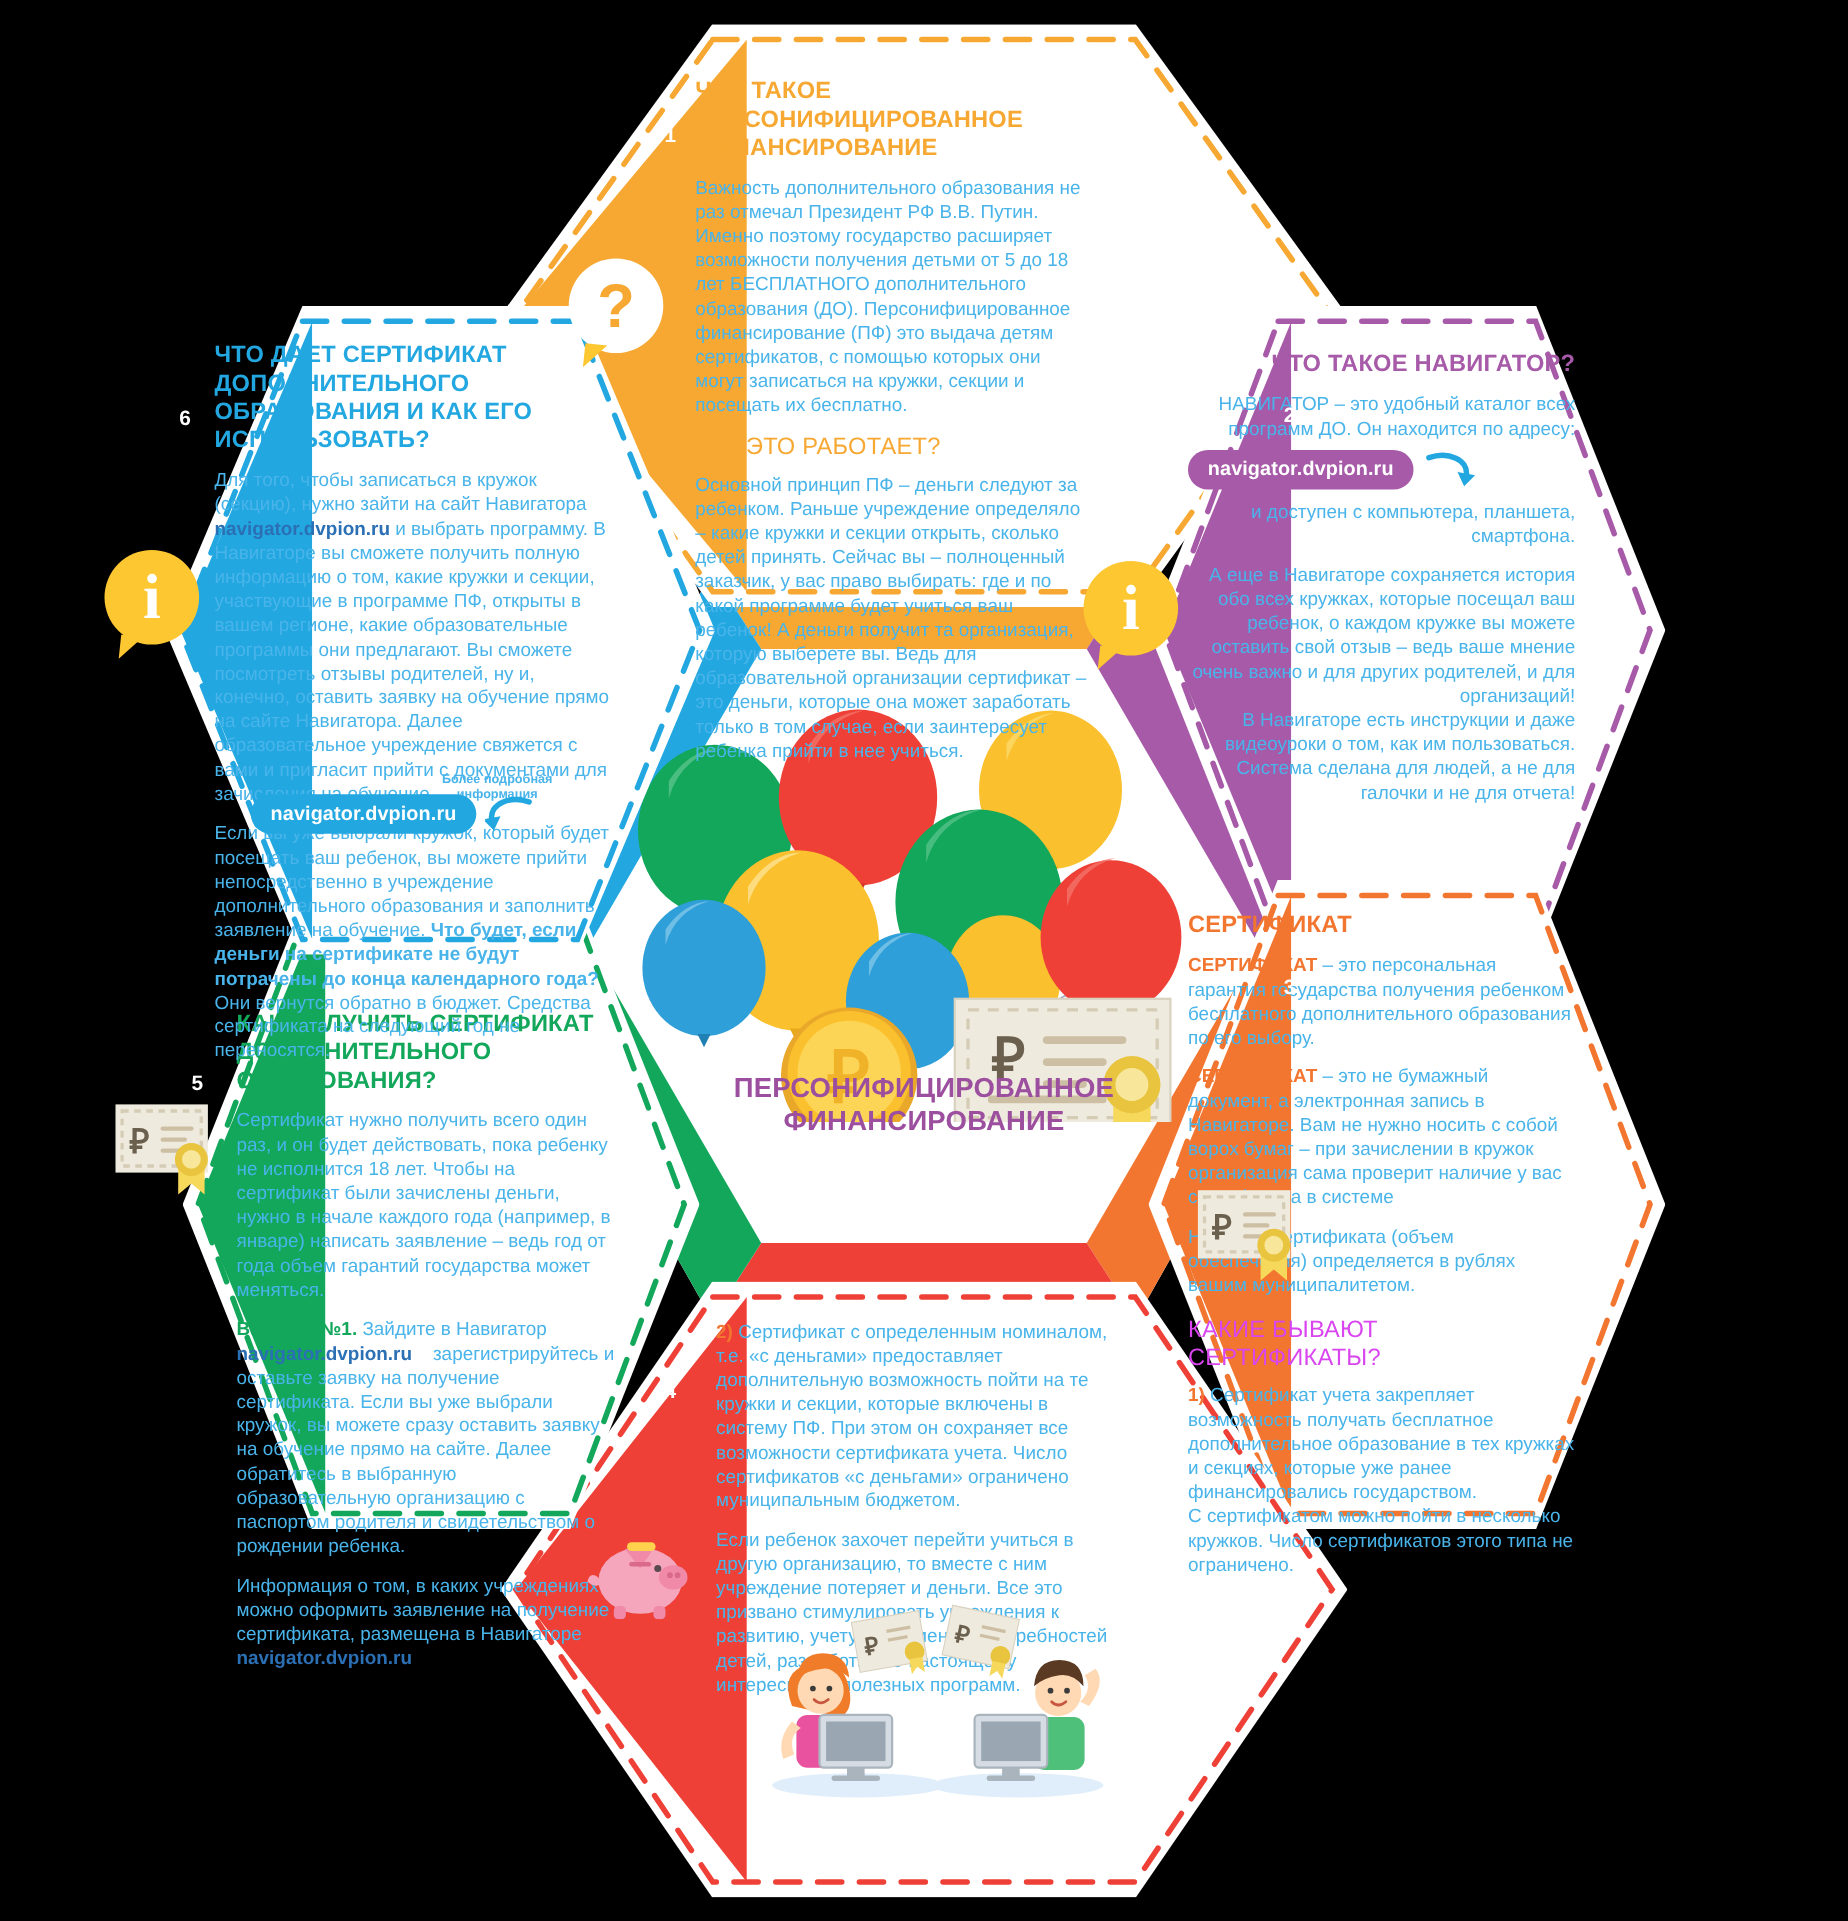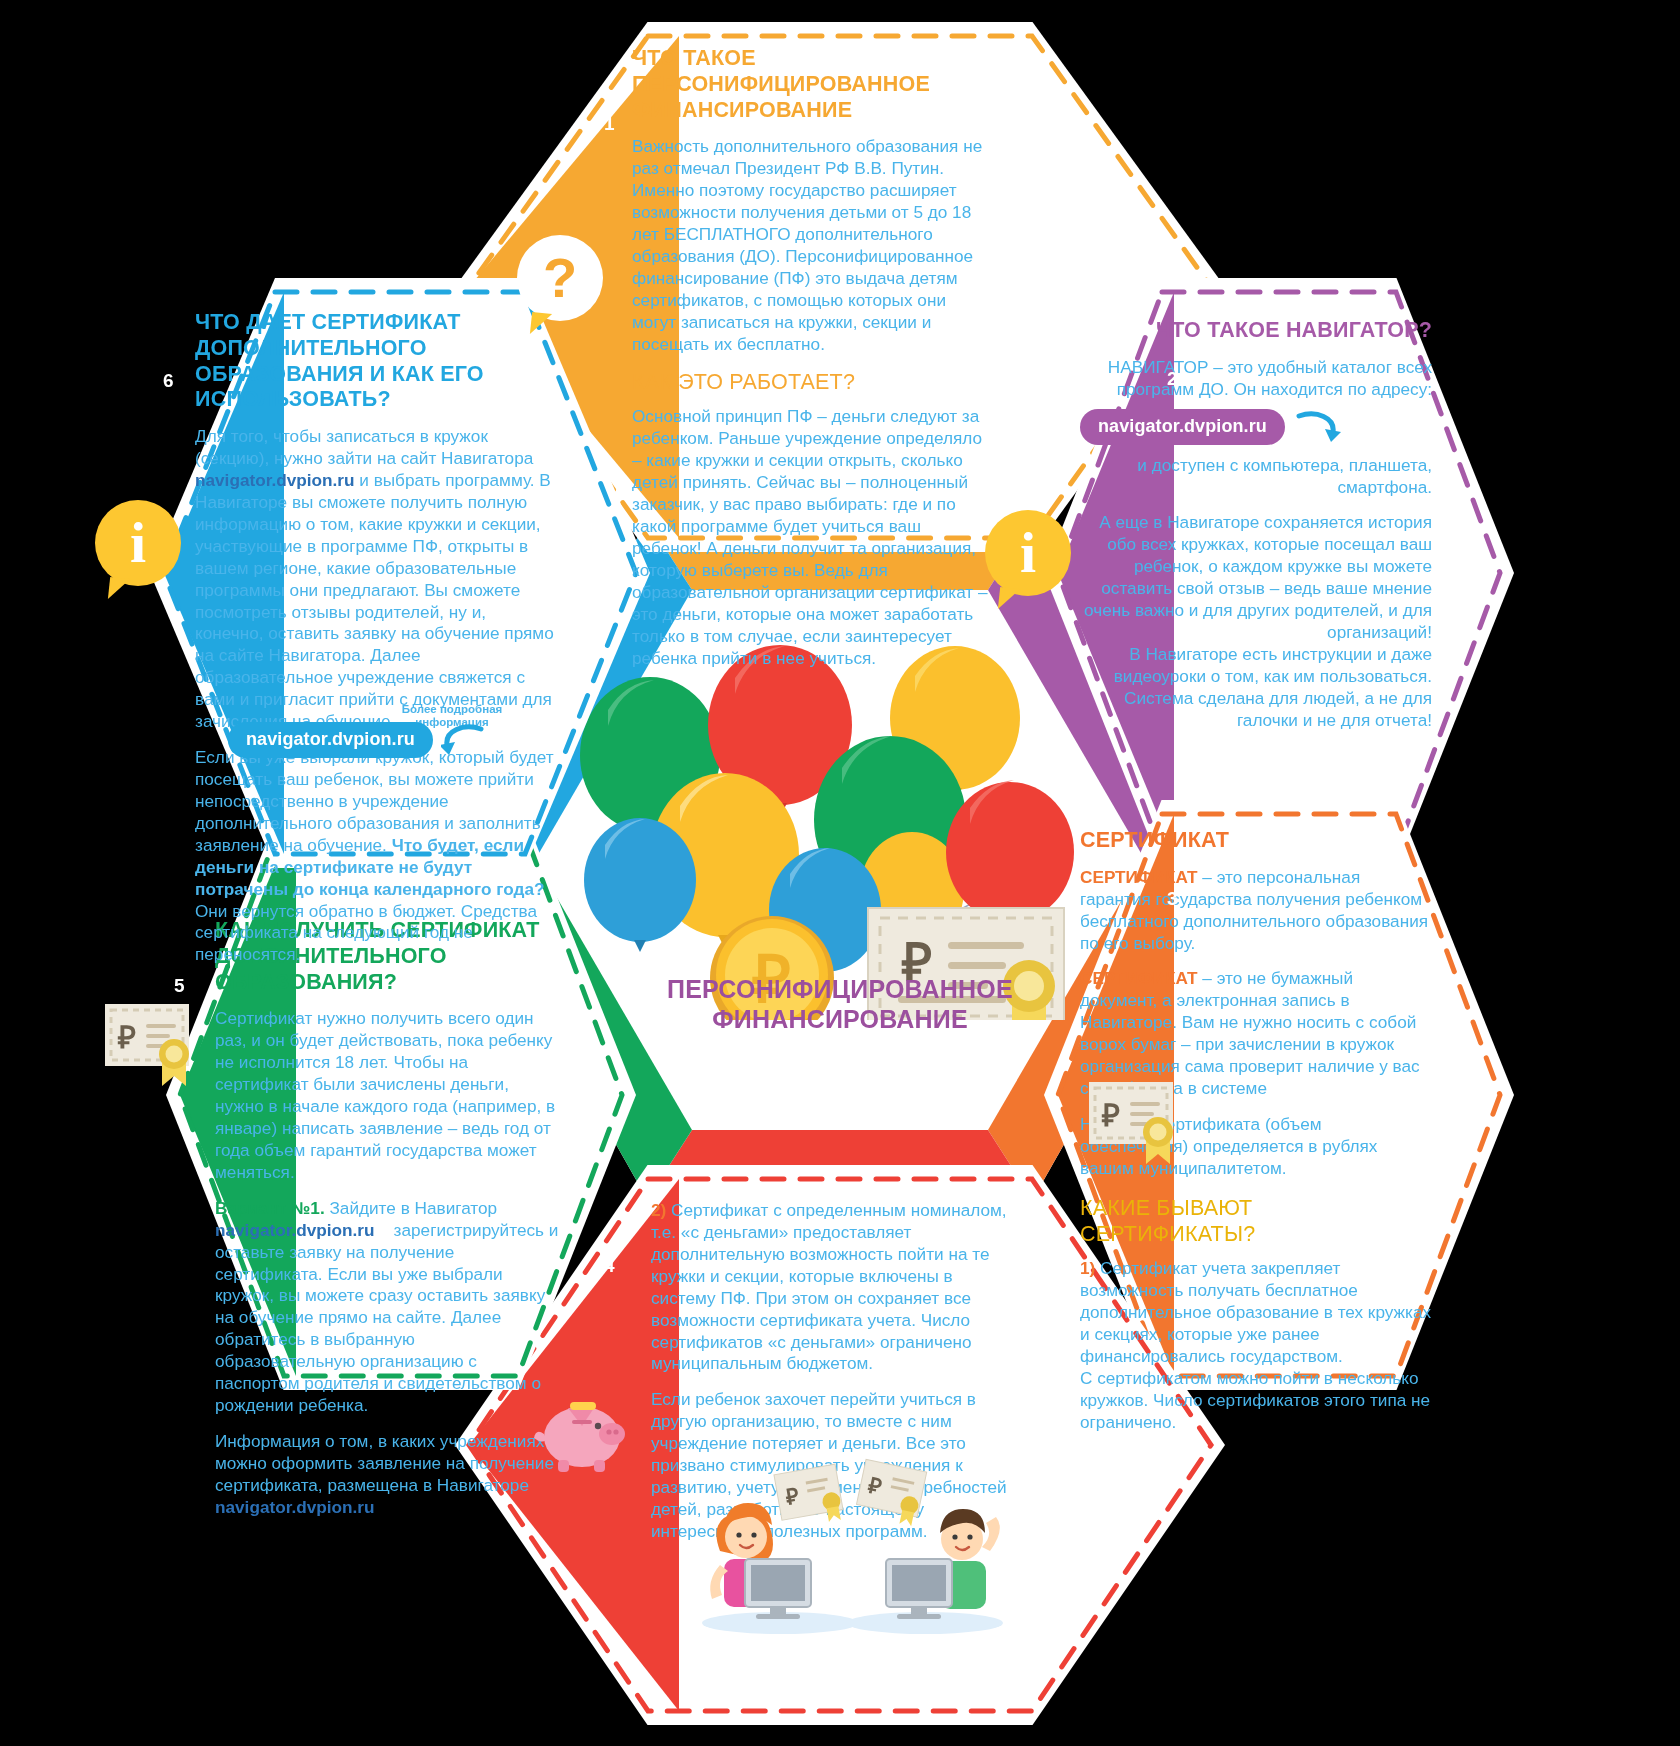--- a/index.html
+++ b/index.html
@@ -196,21 +196,21 @@
     <div class="hex-inner"></div>
     <div class="wedge" style="background:#f6a832;"></div>
   </div>
   <svg class="dash" style="left:455px; top:22px;" width="770" height="530" viewBox="0 0 770 530">
     <polygon points="193,14 577,14 756,265 577,516 193,516 14,265" fill="none" stroke="#f6a832" stroke-width="5" stroke-dasharray="22 16" stroke-linecap="round"></polygon>
   </svg>
   <div class="bubble" style="left:517px; top:235px; background:#ffffff;">
     <span style="color:#f6a832; font-size:56px;">?</span>
   </div>
   <div class="panel-num" style="left:604px; top:113px;">1</div>
-  <div class="content" style="left:632px; top:46px; width:360px;">
+  <div class="content" style="left:632px; top:70px; width:360px;">
     <h2 class="ttl" style="color:#f6a832;">ЧТО ТАКОЕ ПЕРСОНИФИЦИРОВАННОЕ ФИНАНСИРОВАНИЕ</h2>
     <p class="body">Важность дополнительного образования не раз отмечал Президент РФ В.В. Путин. Именно поэтому государство расширяет возможности получения детьми от 5 до 18 лет БЕСПЛАТНОГО дополнительного образования (ДО). Персонифицированное финансирование (ПФ) это выдача детям сертификатов, с помощью которых они могут записаться на кружки, секции и посещать их бесплатно.</p>
     <h3 class="sub" style="color:#f6a832; margin-top:4px;">КАК ЭТО РАБОТАЕТ?</h3>
     <p class="body">Основной принцип ПФ – деньги следуют за ребенком. Раньше учреждение определяло – какие кружки и секции открыть, сколько детей принять. Сейчас вы – полноценный заказчик, у вас право выбирать: где и по какой программе будет учиться ваш ребенок! А деньги получит та организация, которую выберете вы. Ведь для образовательной организации сертификат – это деньги, которые она может заработать только в том случае, если заинтересует ребенка прийти в нее учиться.</p>
   </div>
 
   <div class="hex hex-white" style="left:1044px; top:278px; width:470px; height:590px;">
     <div class="hex-inner"></div>
     <div class="wedge" style="background:#a65aa8; width:116px;"></div>
   </div>
@@ -253,21 +253,21 @@
     <polygon points="60,56 84,56 84,86 72,76 60,86" fill="#f6d85a"></polygon>
     <circle cx="72" cy="54" r="15" fill="#e8c43f"></circle>
     <circle cx="72" cy="54" r="8.5" fill="#f8e79a"></circle>
   </svg>
   <div class="panel-num" style="left:1167px; top:888px;">3</div>
   <div class="content" style="left:1080px; top:828px; width:352px;">
     <h2 class="ttl" style="color:#f2762f;">СЕРТИФИКАТ</h2>
     <p class="body"><span class="b" style="color:#f2762f;">СЕРТИФИКАТ</span><span> – это персональная гарантия государства получения ребенком бесплатного дополнительного образования по его выбору.</span></p>
     <p class="body"><span class="b" style="color:#f2762f;">СЕРТИФИКАТ</span><span> – это не бумажный документ, а электронная запись в Навигаторе. Вам не нужно носить с собой ворох бумаг – при зачислении в кружок организация сама проверит наличие у вас сертификата в системе</span></p>
     <p class="body">Номинал сертификата (объем обеспечения) определяется в рублях вашим муниципалитетом.</p>
-    <h3 class="sub" style="color:#eab308;">КАКИЕ БЫВАЮТ СЕРТИФИКАТЫ?</h3>
+    <h3 class="sub" style="color:#d946ef;">КАКИЕ БЫВАЮТ СЕРТИФИКАТЫ?</h3>
     <p class="body" style="white-space:pre-line;"><span class="b" style="color:#f2762f;">1)</span><span> Сертификат учета закрепляет возможность получать бесплатное дополнительное образование в тех кружках и секциях, которые уже ранее финансировались государством.
 С сертификатом можно пойти в несколько кружков. Число сертификатов этого типа не ограничено.</span></p>
   </div>
 
   <div class="hex hex-white" style="left:455px; top:1165px; width:770px; height:560px;">
     <div class="hex-inner"></div>
     <div class="wedge" style="background:#ee4036;"></div>
   </div>
   <svg class="dash" style="left:455px; top:1165px;" width="770" height="560" viewBox="0 0 770 560">
     <polygon points="193,14 577,14 756,280 577,546 193,546 14,280" fill="none" stroke="#ee4036" stroke-width="5" stroke-dasharray="22 16" stroke-linecap="round"></polygon>

